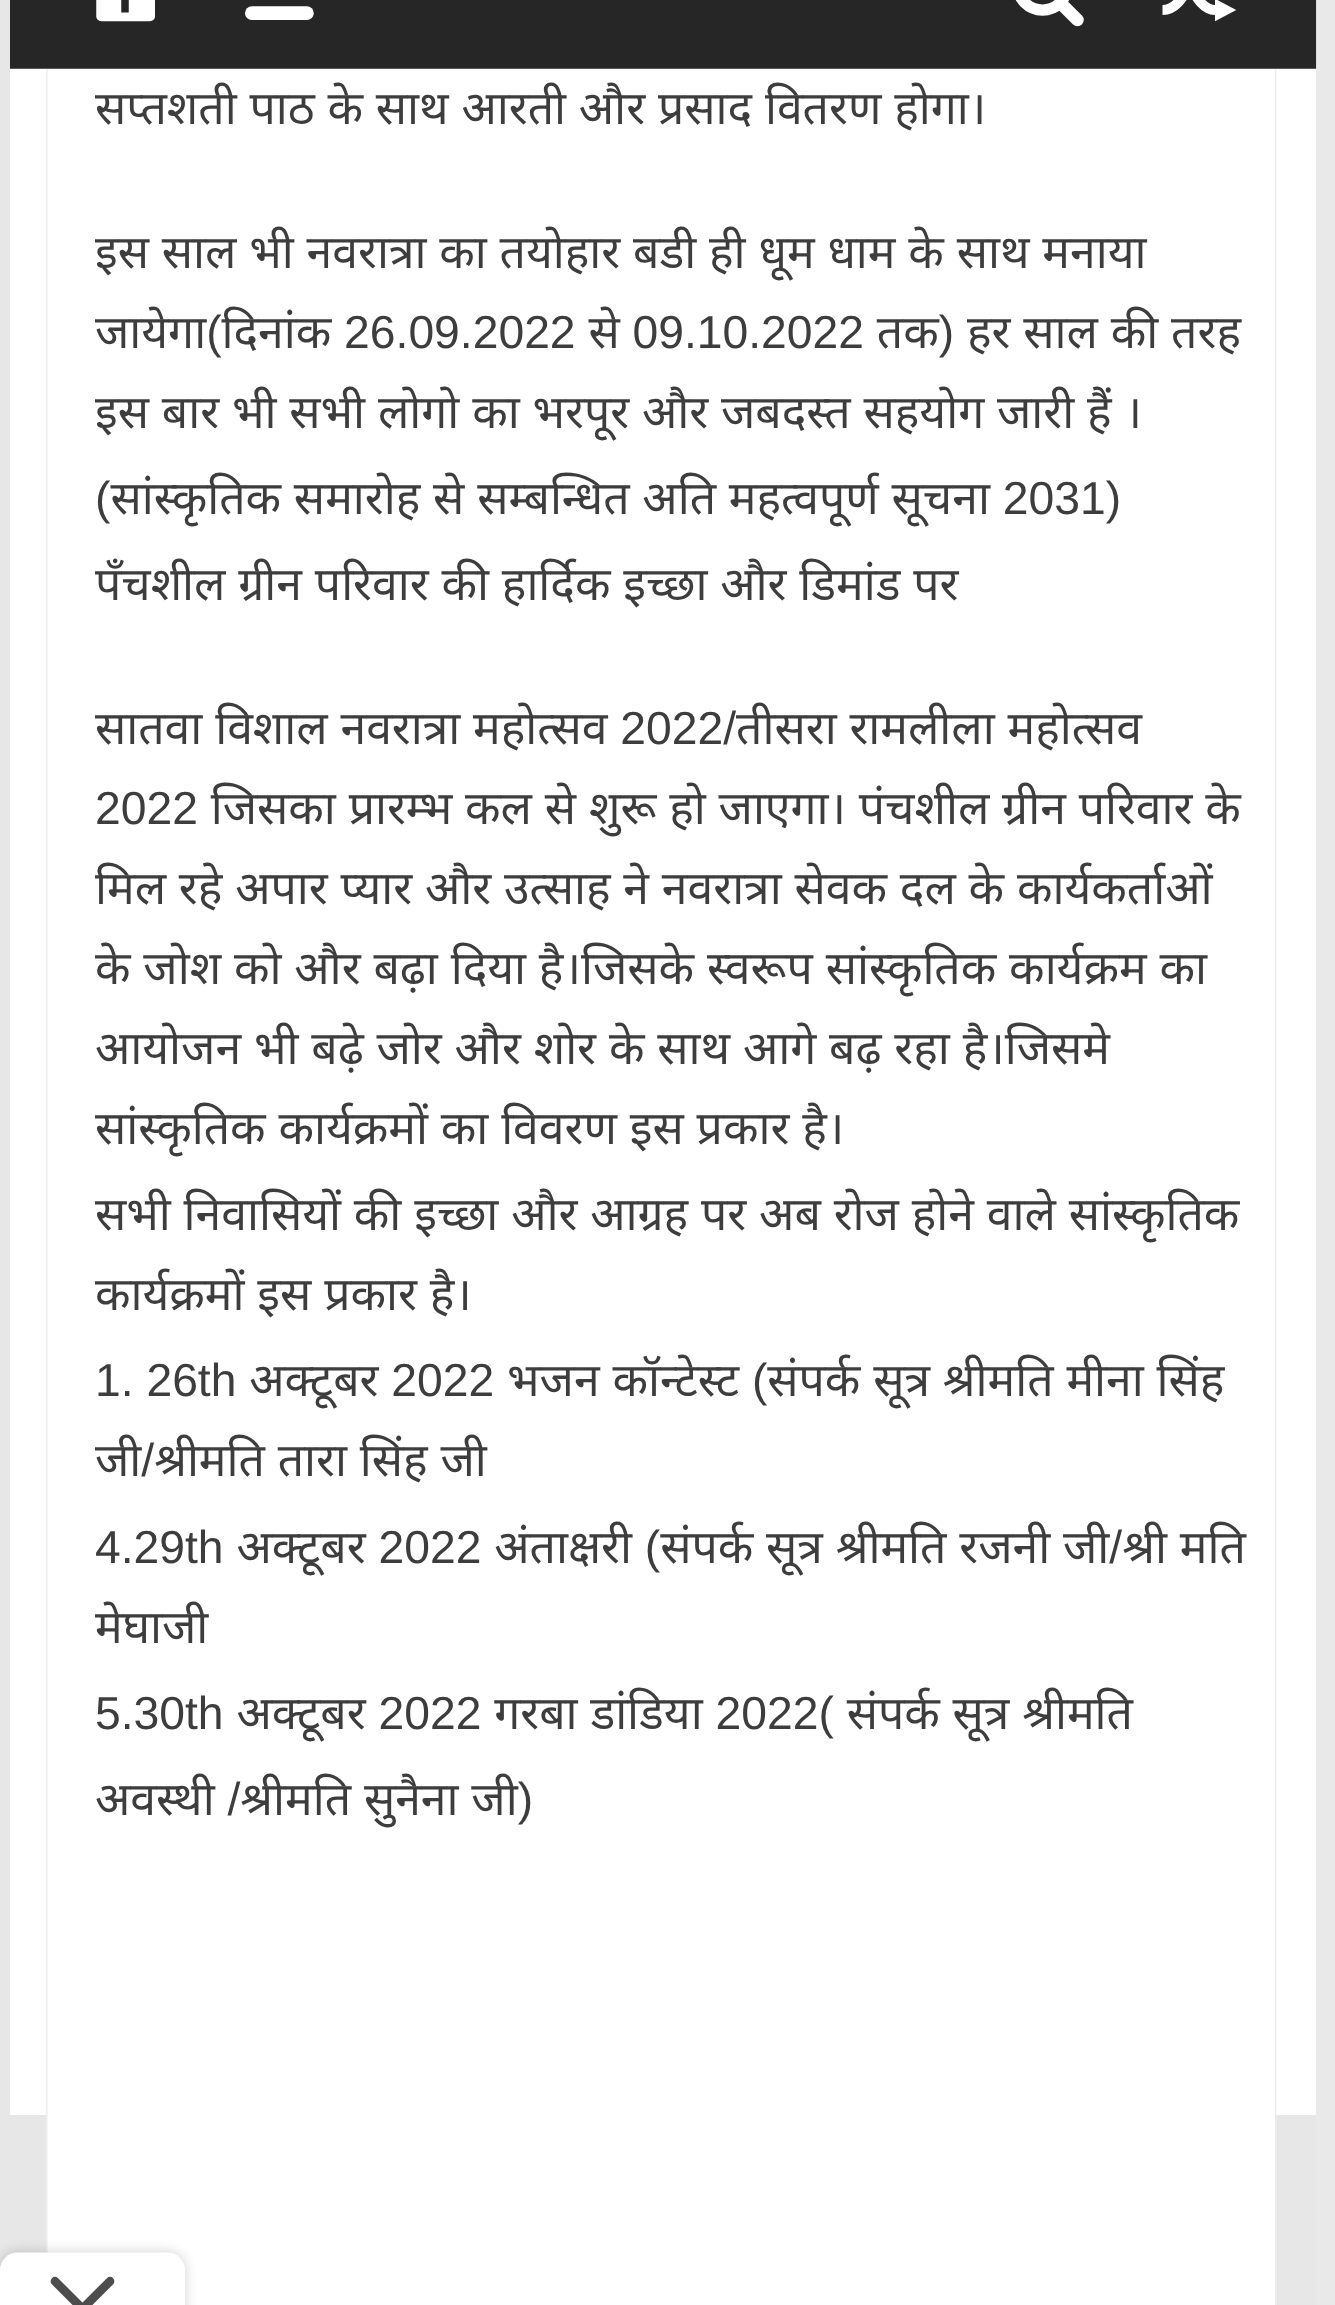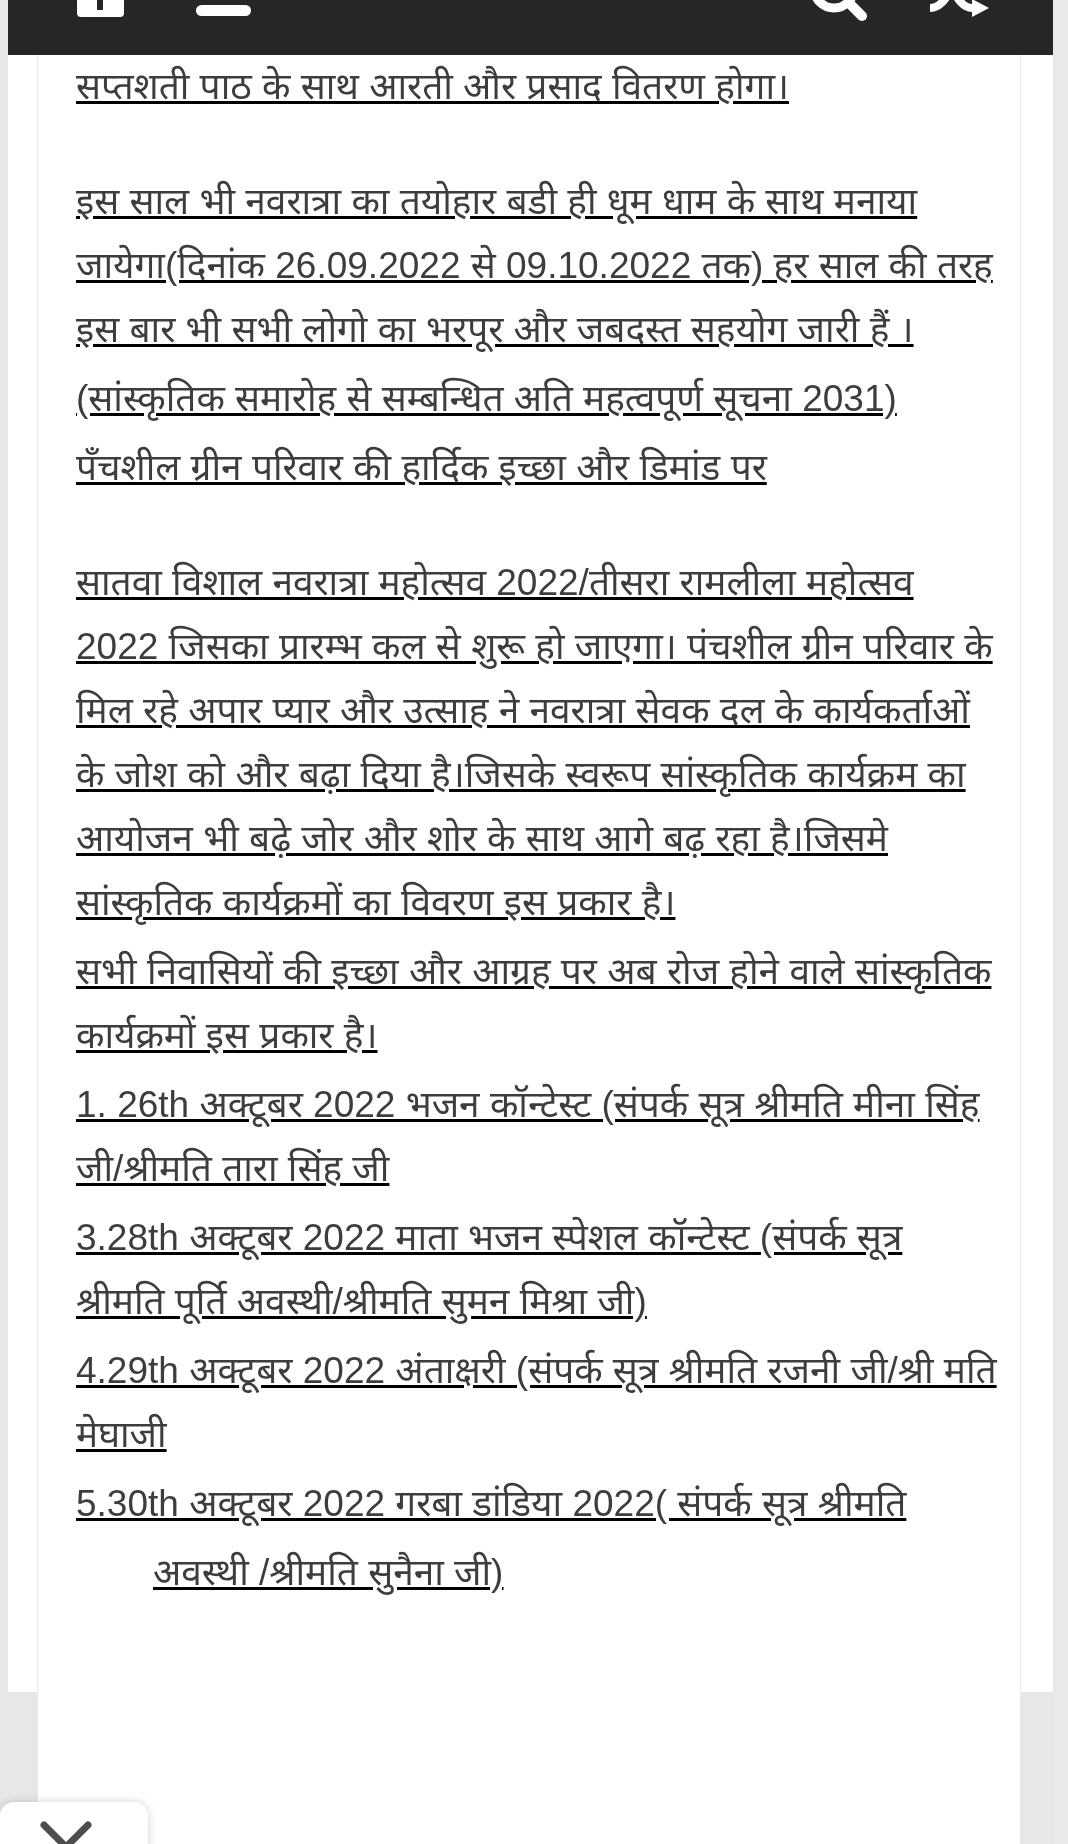--- a/index.html
+++ b/index.html
@@ -6,21 +6,20 @@
   body {
     width:1068px; height:1844px;
     background:#e7e7e7;
     overflow:hidden; position:relative;
     font-family:"Liberation Sans","DejaVu Sans",sans-serif;
   }
   .page {
     position:absolute; left:8px; top:0;
     width:1045px; height:1692px;
     background:#ffffff;
-    text-decoration:underline;
   }
   
   .header {
     position:relative; height:55px;
     background:#262626; overflow:hidden;
   }
   .logo {
     position:absolute; left:69px; top:-28px;
     width:47px; height:45px;
     background:#ffffff; border-radius:0 0 4px 4px;
@@ -44,21 +43,21 @@
     box-sizing:border-box; padding:0 0 0 38px;
     background:#ffffff;
   }
   .article-body {
     width:922px; color:#3d3d3d;
     font-size:37px; line-height:64px;
     word-wrap:break-word;
   }
   .article-body p { margin:0 0 5px 0; }
   .gap { height:46px; }
-  p.indent { margin-left:77px; }
+  p.indent { }
   
   .close-btn {
     position:absolute; left:0; top:1802px;
     width:148px; height:90px;
     background:#ffffff; border-radius:14px;
     box-shadow:0 0 10px rgba(0,0,0,0.18);
     border:0; padding:0; cursor:pointer;
   }
   
   .scroll-track {
@@ -96,21 +95,20 @@
     <div class="article-body">
       <p>सप्तशती पाठ के साथ आरती और प्रसाद वितरण होगा।</p>
       <div class="gap"></div>
       <p>इस साल भी नवरात्रा का तयोहार बडी ही धूम धाम के साथ मनाया जायेगा(दिनांक 26.09.2022 से 09.10.2022 तक) हर साल की तरह इस बार भी सभी लोगो का भरपूर और जबदस्त सहयोग जारी हैं ।</p>
       <p>(सांस्कृतिक समारोह से सम्बन्धित अति महत्वपूर्ण सूचना 2031)</p>
       <p>पँचशील ग्रीन परिवार की हार्दिक इच्छा और डिमांड पर</p>
       <div class="gap"></div>
       <p>सातवा विशाल नवरात्रा महोत्सव 2022/तीसरा रामलीला महोत्सव 2022 जिसका प्रारम्भ कल से शुरू हो जाएगा। पंचशील ग्रीन परिवार के मिल रहे अपार प्यार और उत्साह ने नवरात्रा सेवक दल के कार्यकर्ताओं के जोश को और बढ़ा दिया है।जिसके स्वरूप सांस्कृतिक कार्यक्रम का आयोजन भी बढ़े जोर और शोर के साथ आगे बढ़ रहा है।जिसमे सांस्कृतिक कार्यक्रमों का विवरण इस प्रकार है।</p>
       <p>सभी निवासियों की इच्छा और आग्रह पर अब रोज होने वाले सांस्कृतिक कार्यक्रमों इस प्रकार है।</p>
       <p>1. 26th अक्टूबर 2022 भजन कॉन्टेस्ट (संपर्क सूत्र श्रीमति मीना सिंह जी/श्रीमति तारा सिंह जी</p>
-      <p>3.28th अक्टूबर 2022 माता भजन स्पेशल कॉन्टेस्ट (संपर्क सूत्र श्रीमति पूर्ति अवस्थी/श्रीमति सुमन मिश्रा जी)</p>
       <p>4.29th अक्टूबर 2022 अंताक्षरी (संपर्क सूत्र श्रीमति रजनी जी/श्री मति मेघाजी</p>
       <p>5.30th अक्टूबर 2022 गरबा डांडिया 2022( संपर्क सूत्र श्रीमति</p>
       <p class="indent">अवस्थी /श्रीमति सुनैना जी)</p>
     </div>
   </div>
 
 </div>
 
 <div class="scroll-track"></div>
 

